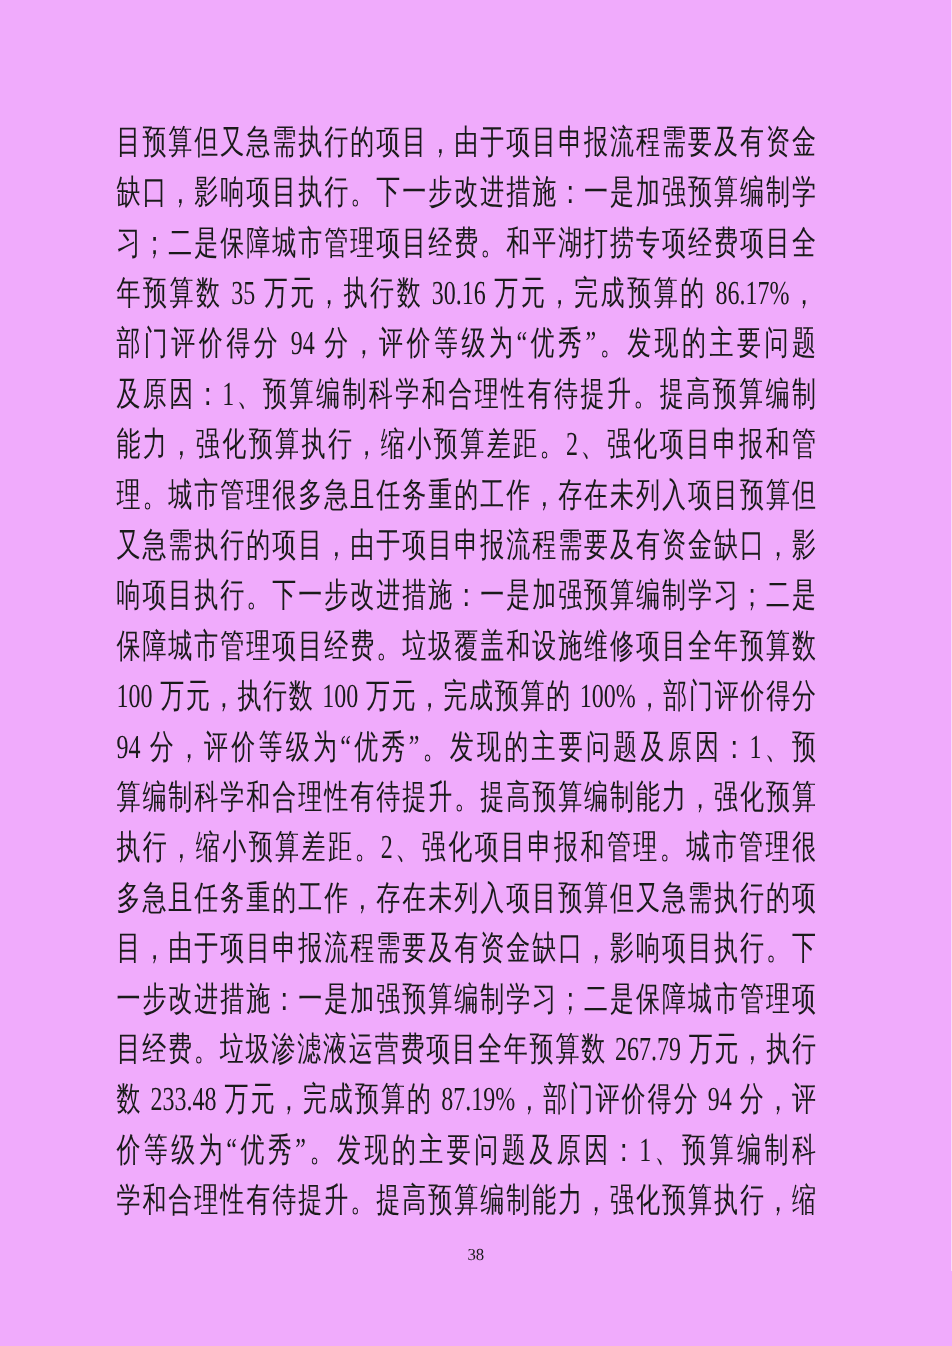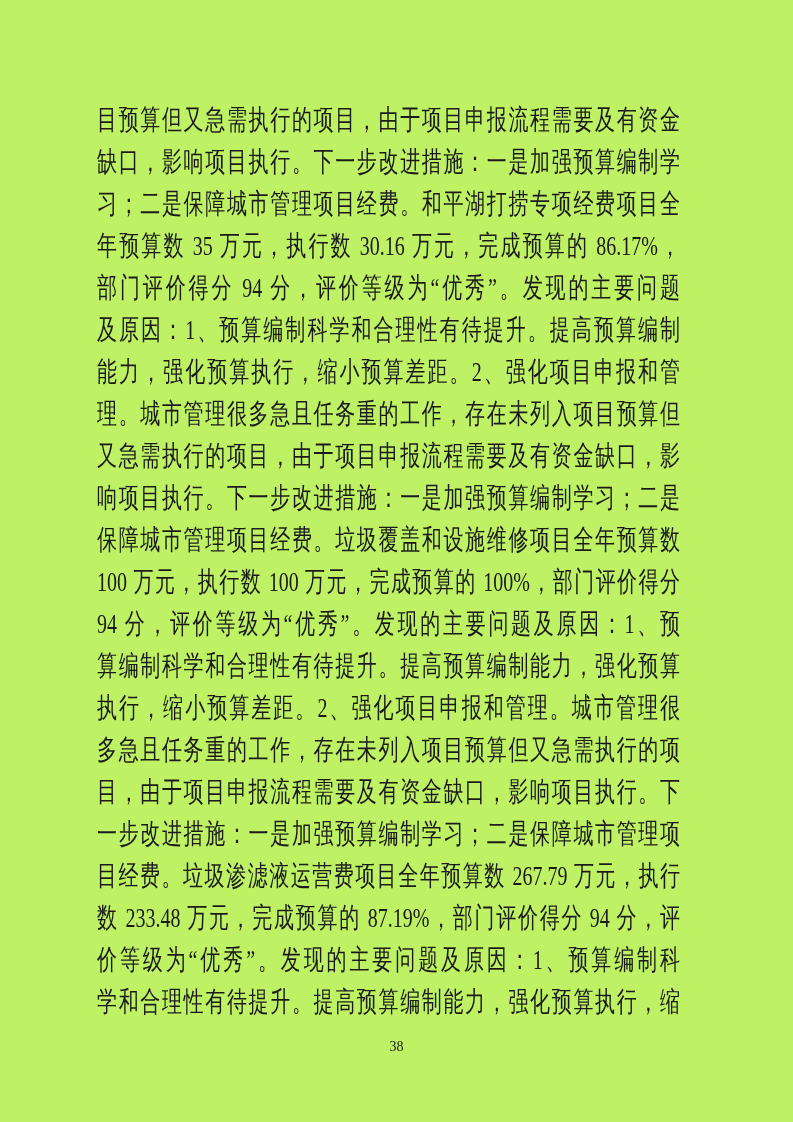--- a/index.html
+++ b/index.html
@@ -4,21 +4,21 @@
 <style>
   html, body {
     margin: 0;
     padding: 0;
     background: #ffffff;
   }
   .page {
     position: relative;
     width: 793px;
     height: 1122px;
-    background: #bef264;
+    background: #f0abfc;
     overflow: hidden;
     font-family: "Liberation Serif", "DejaVu Serif", serif;
     color: #1a1a1a;
   }
   
   .text-block {
     position: absolute;
     left: 97px;
     top: 98px;
     width: 583px;

